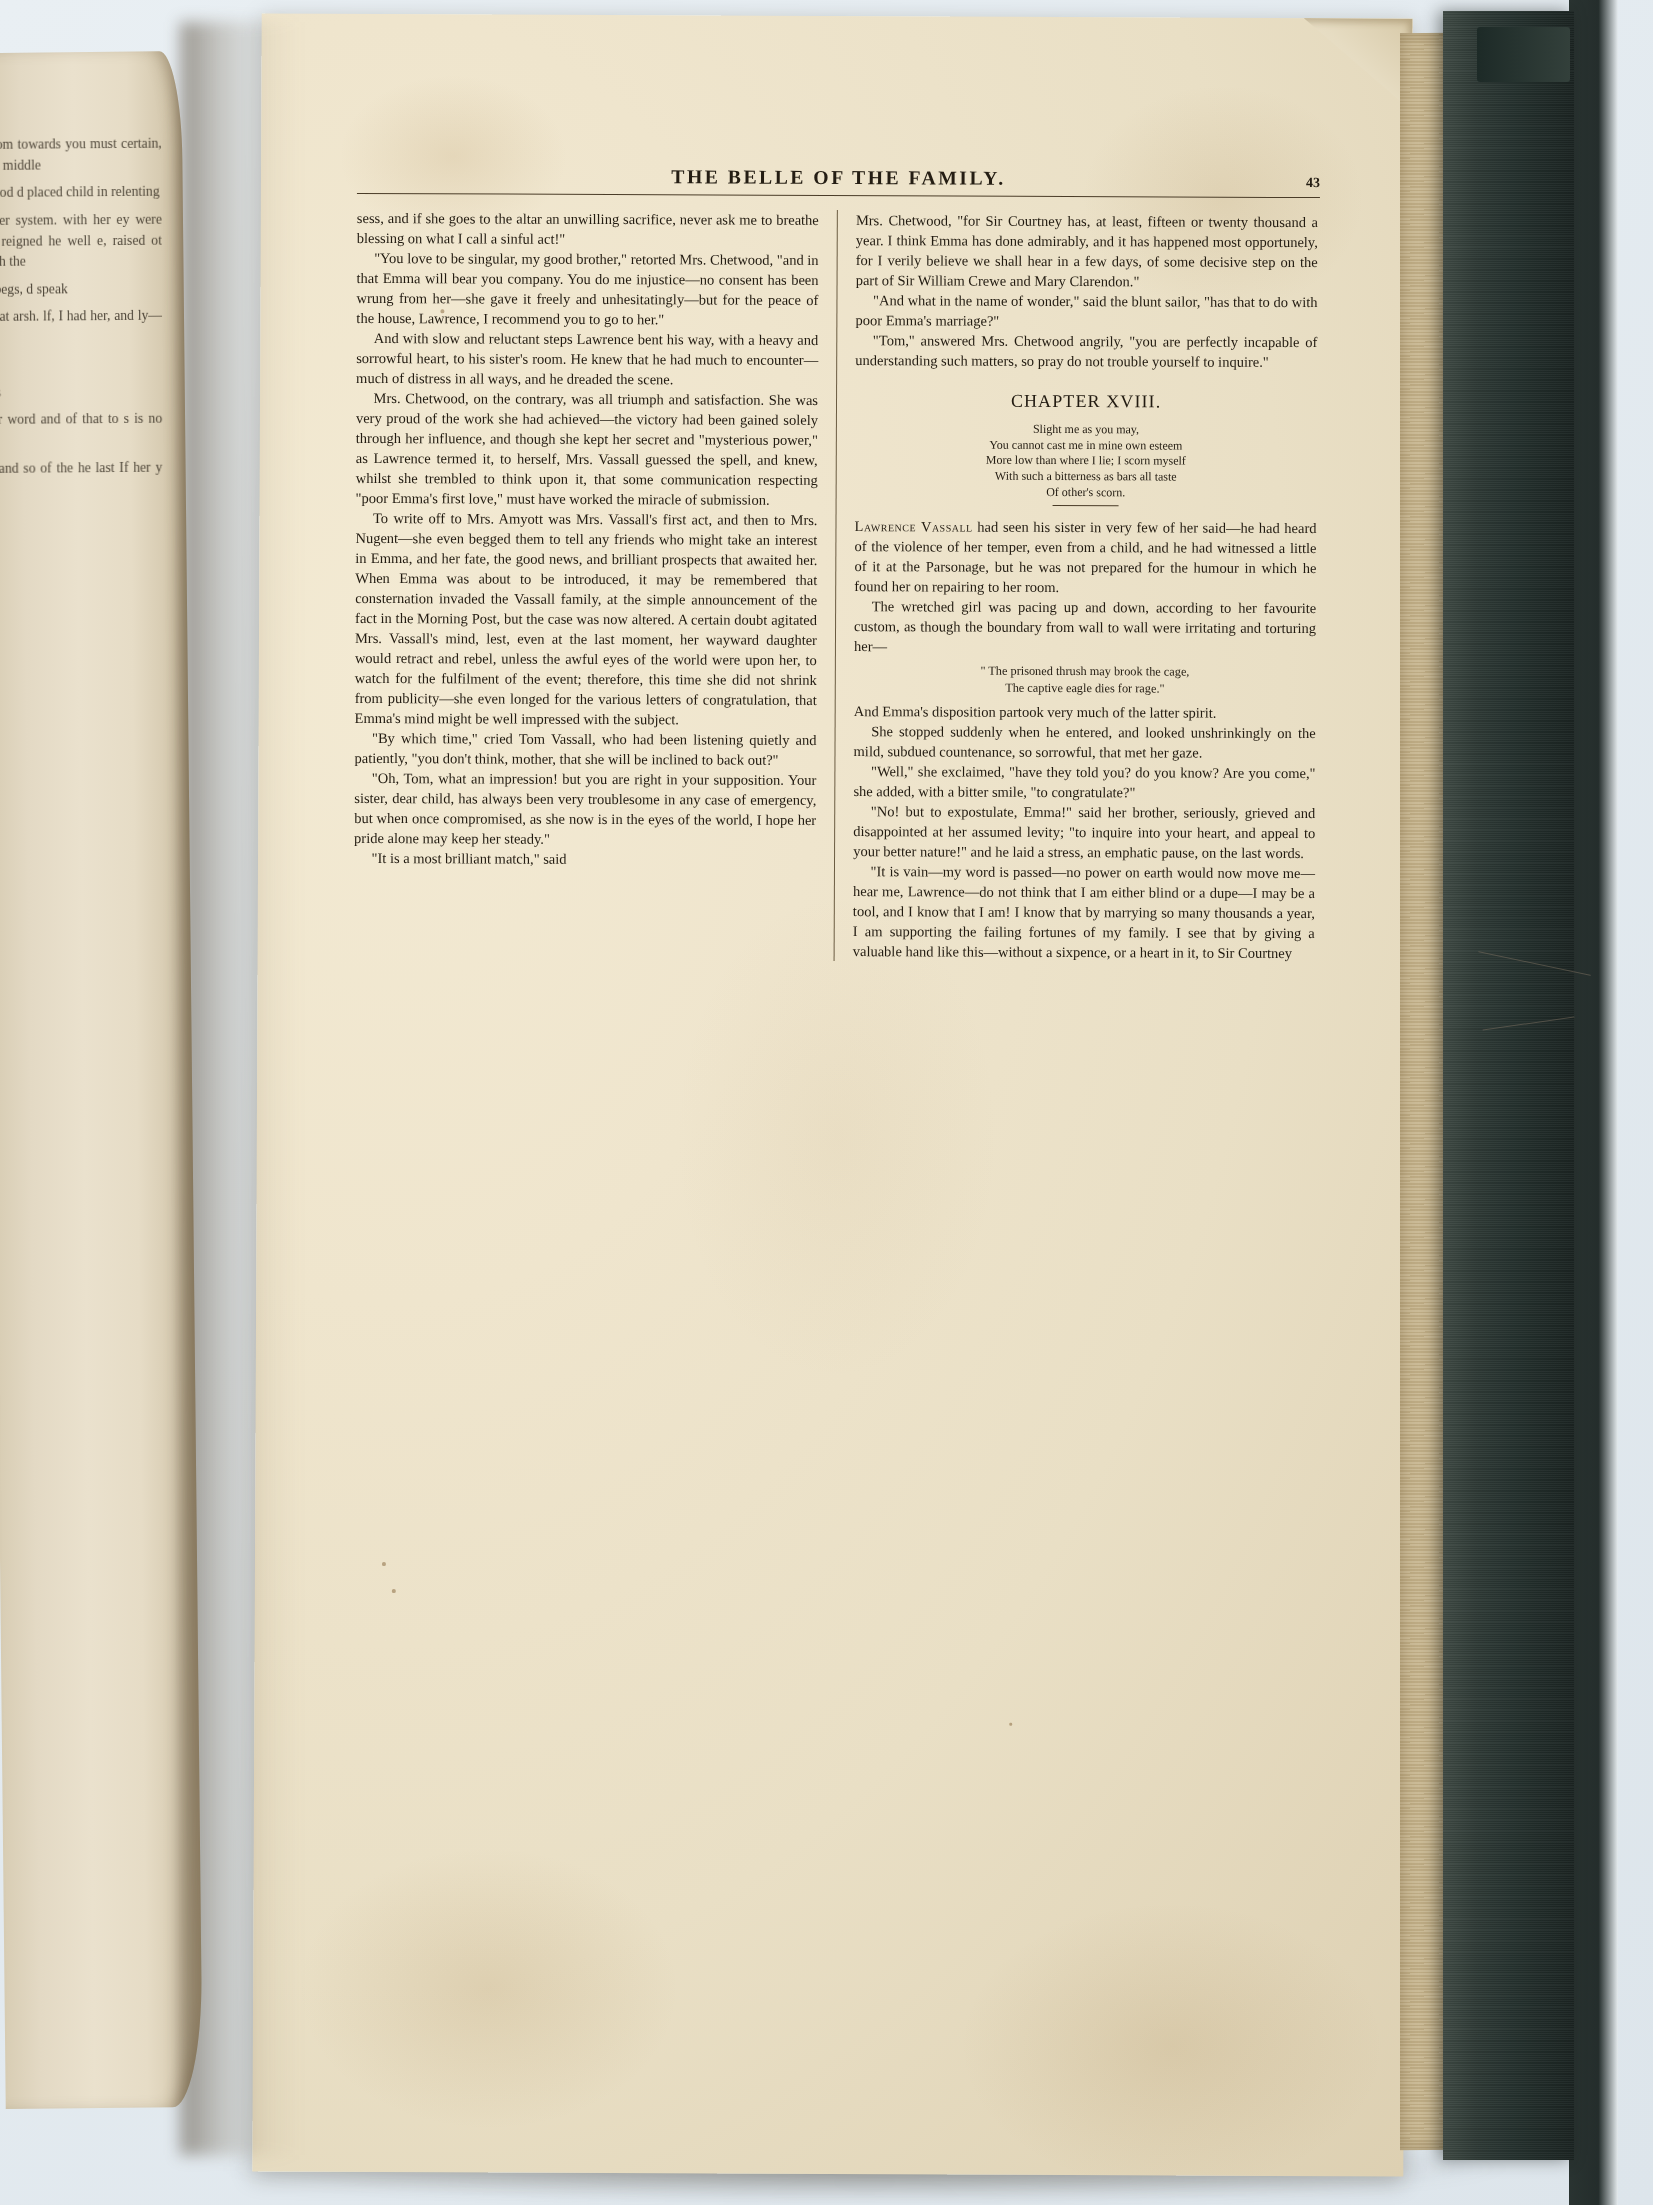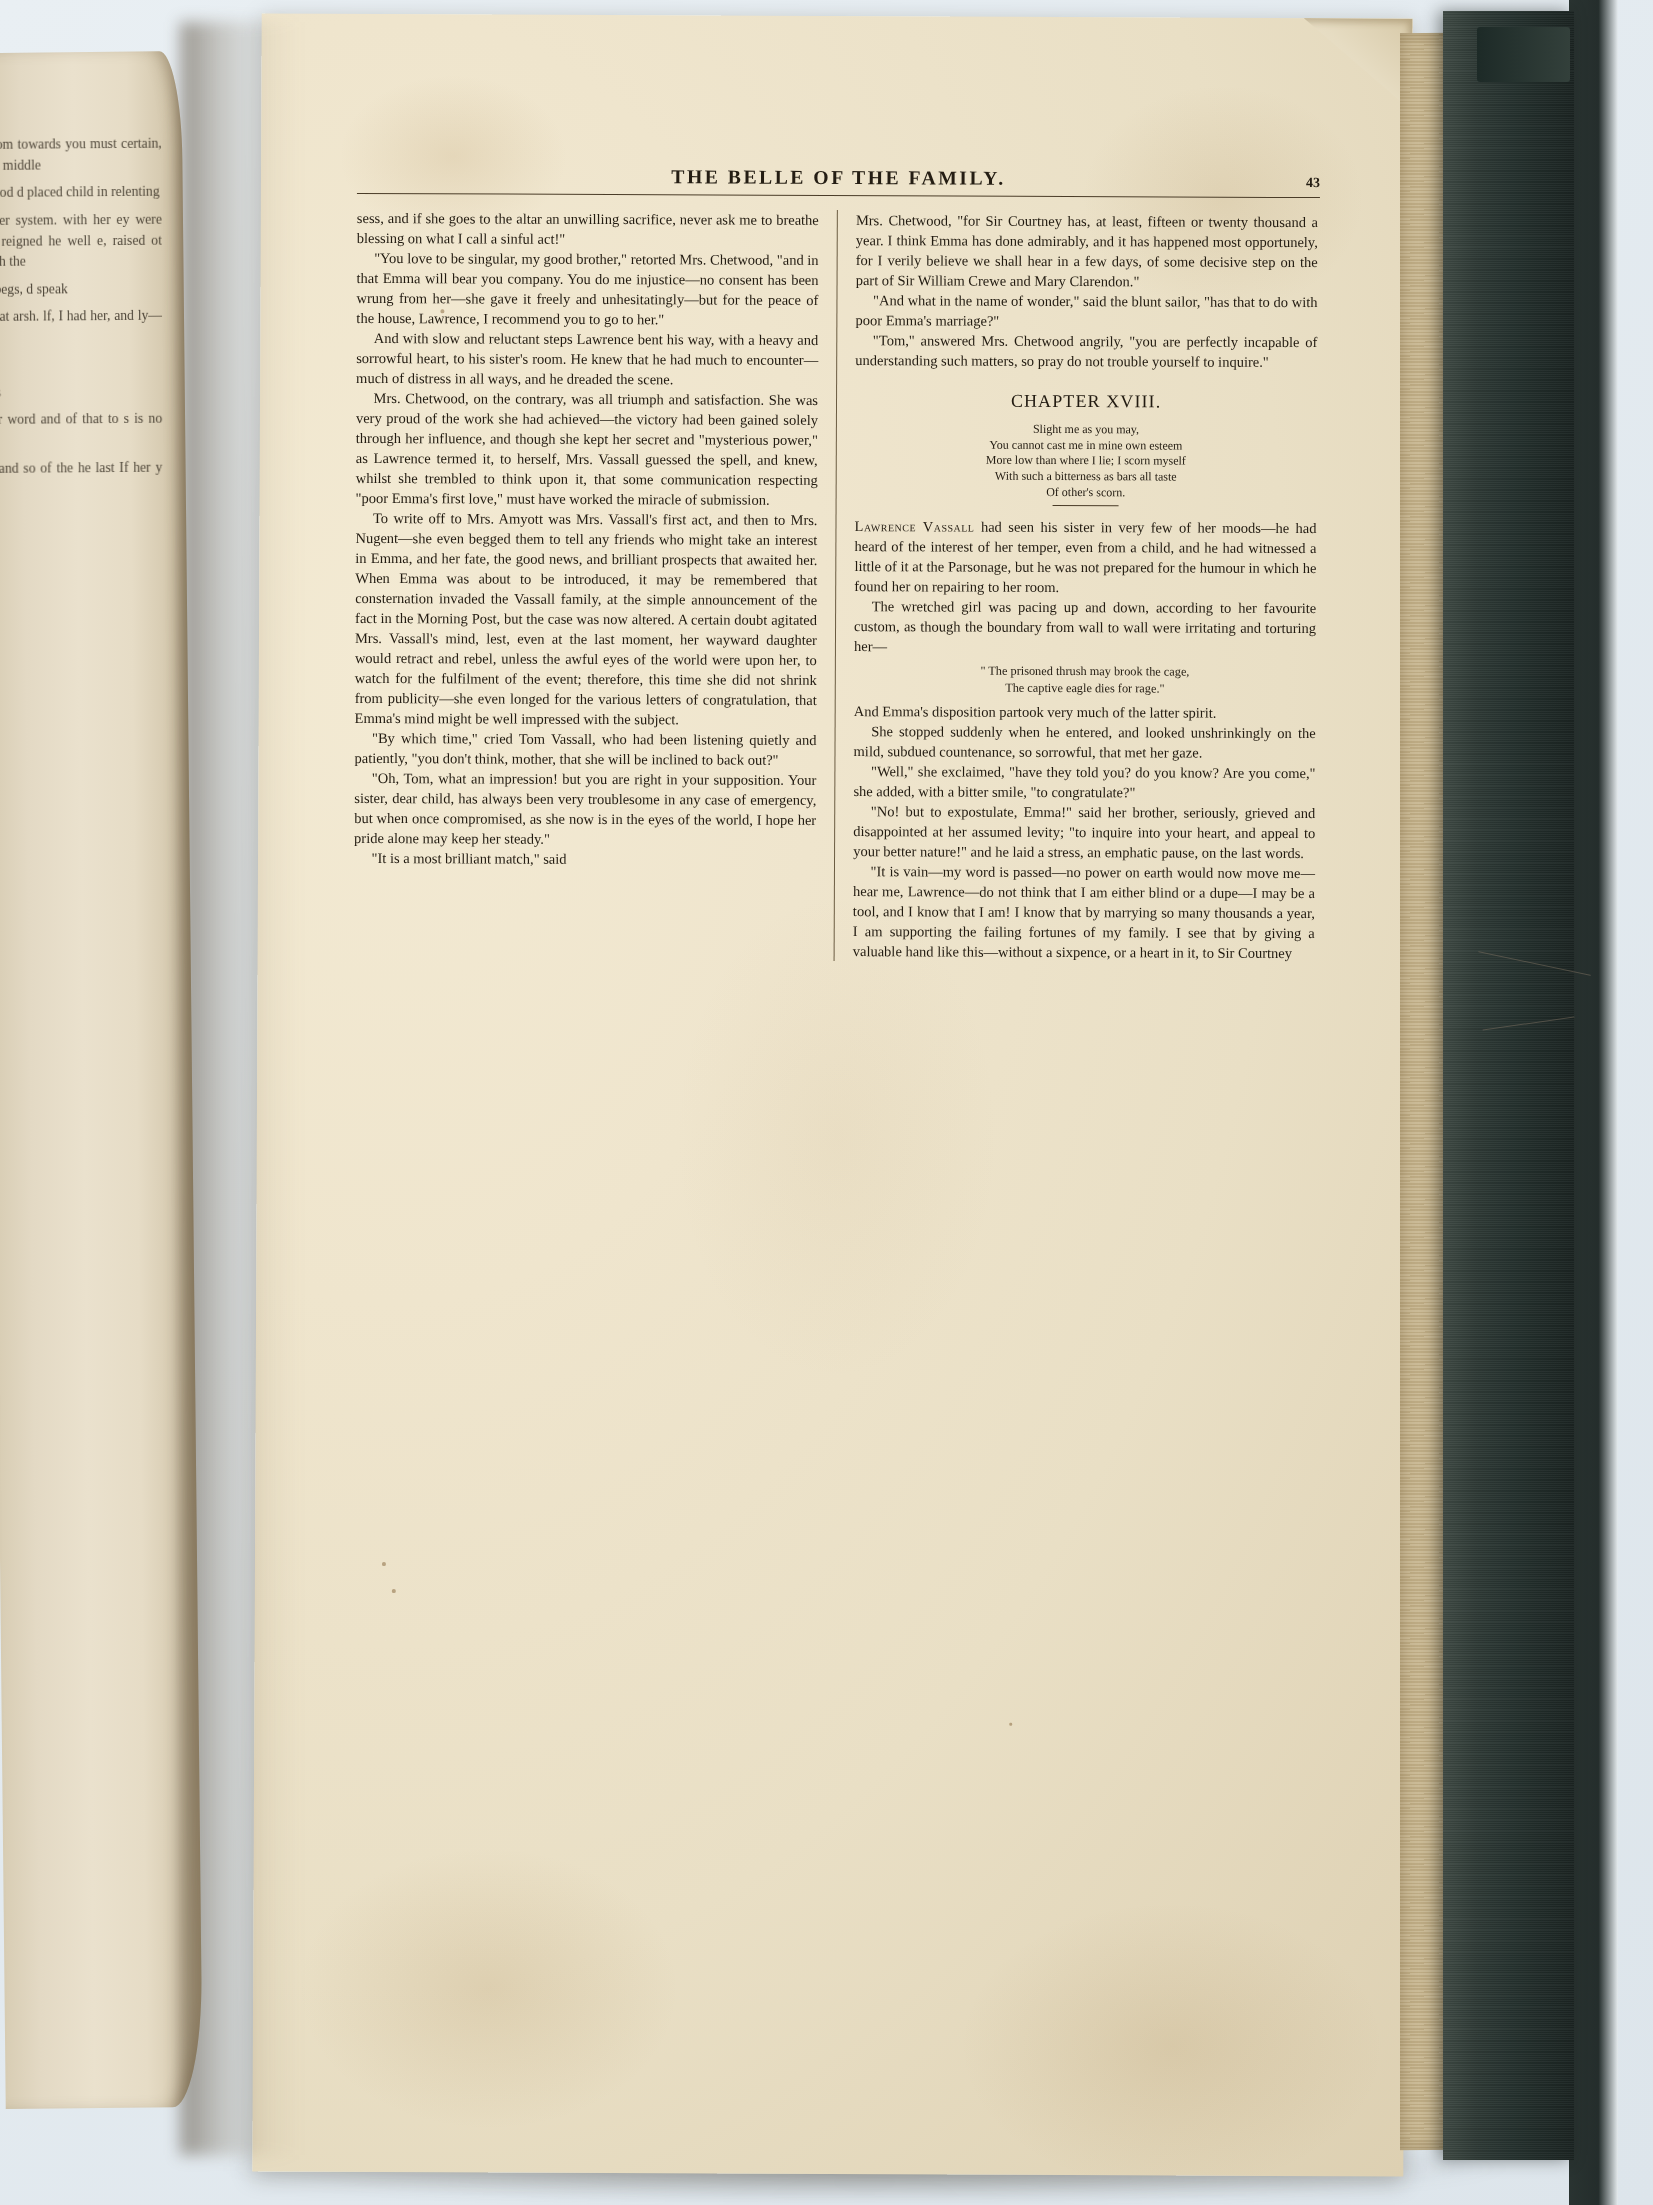--- a/index.html
+++ b/index.html
@@ -314,21 +314,21 @@
 
           <div class="epigraph">
             <div>Slight me as you may,</div>
             <div>You cannot cast me in mine own esteem</div>
             <div>More low than where I lie; I scorn myself</div>
             <div>With such a bitterness as bars all taste</div>
             <div>Of other's scorn.</div>
           </div>
           <div class="rule-short"></div>
 
-          <p class="noindent"><span class="smallcaps">Lawrence Vassall</span> <span>had seen his sister in very few of her moods—he had heard of the interest of her temper, even from a child, and he had witnessed a little of it at the Parsonage, but he was not prepared for the humour in which he found her on repairing to her room.</span></p>
+          <p class="noindent"><span class="smallcaps">Lawrence Vassall</span> <span>had seen his sister in very few of her said—he had heard of the violence of her temper, even from a child, and he had witnessed a little of it at the Parsonage, but he was not prepared for the humour in which he found her on repairing to her room.</span></p>
           <p>The wretched girl was pacing up and down, according to her favourite custom, as though the boundary from wall to wall were irritating and torturing her—</p>
 
           <div class="verse-inline">
             <div>" The prisoned thrush may brook the cage,</div>
             <div>The captive eagle dies for rage."</div>
           </div>
 
           <p class="noindent">And Emma's disposition partook very much of the latter spirit.</p>
           <p>She stopped suddenly when he entered, and looked unshrinkingly on the mild, subdued countenance, so sorrowful, that met her gaze.</p>
           <p>"Well," she exclaimed, "have they told you? do you know? Are you come," she added, with a bitter smile, "to congratulate?"</p>

